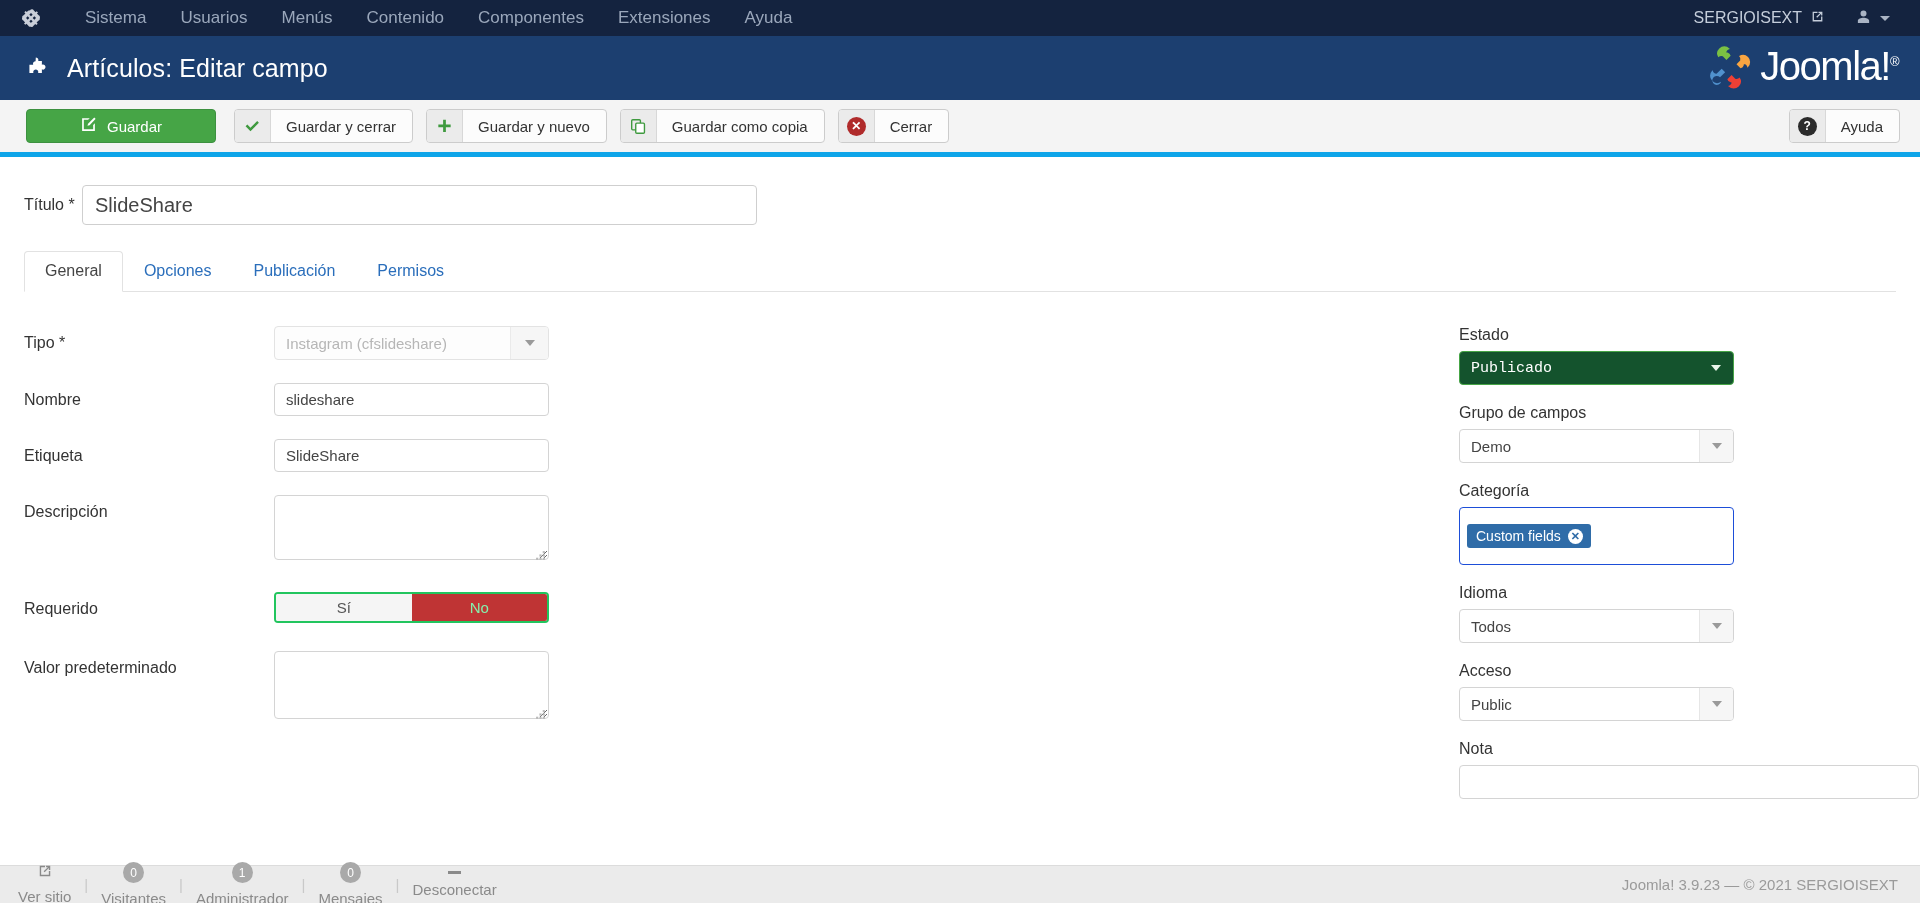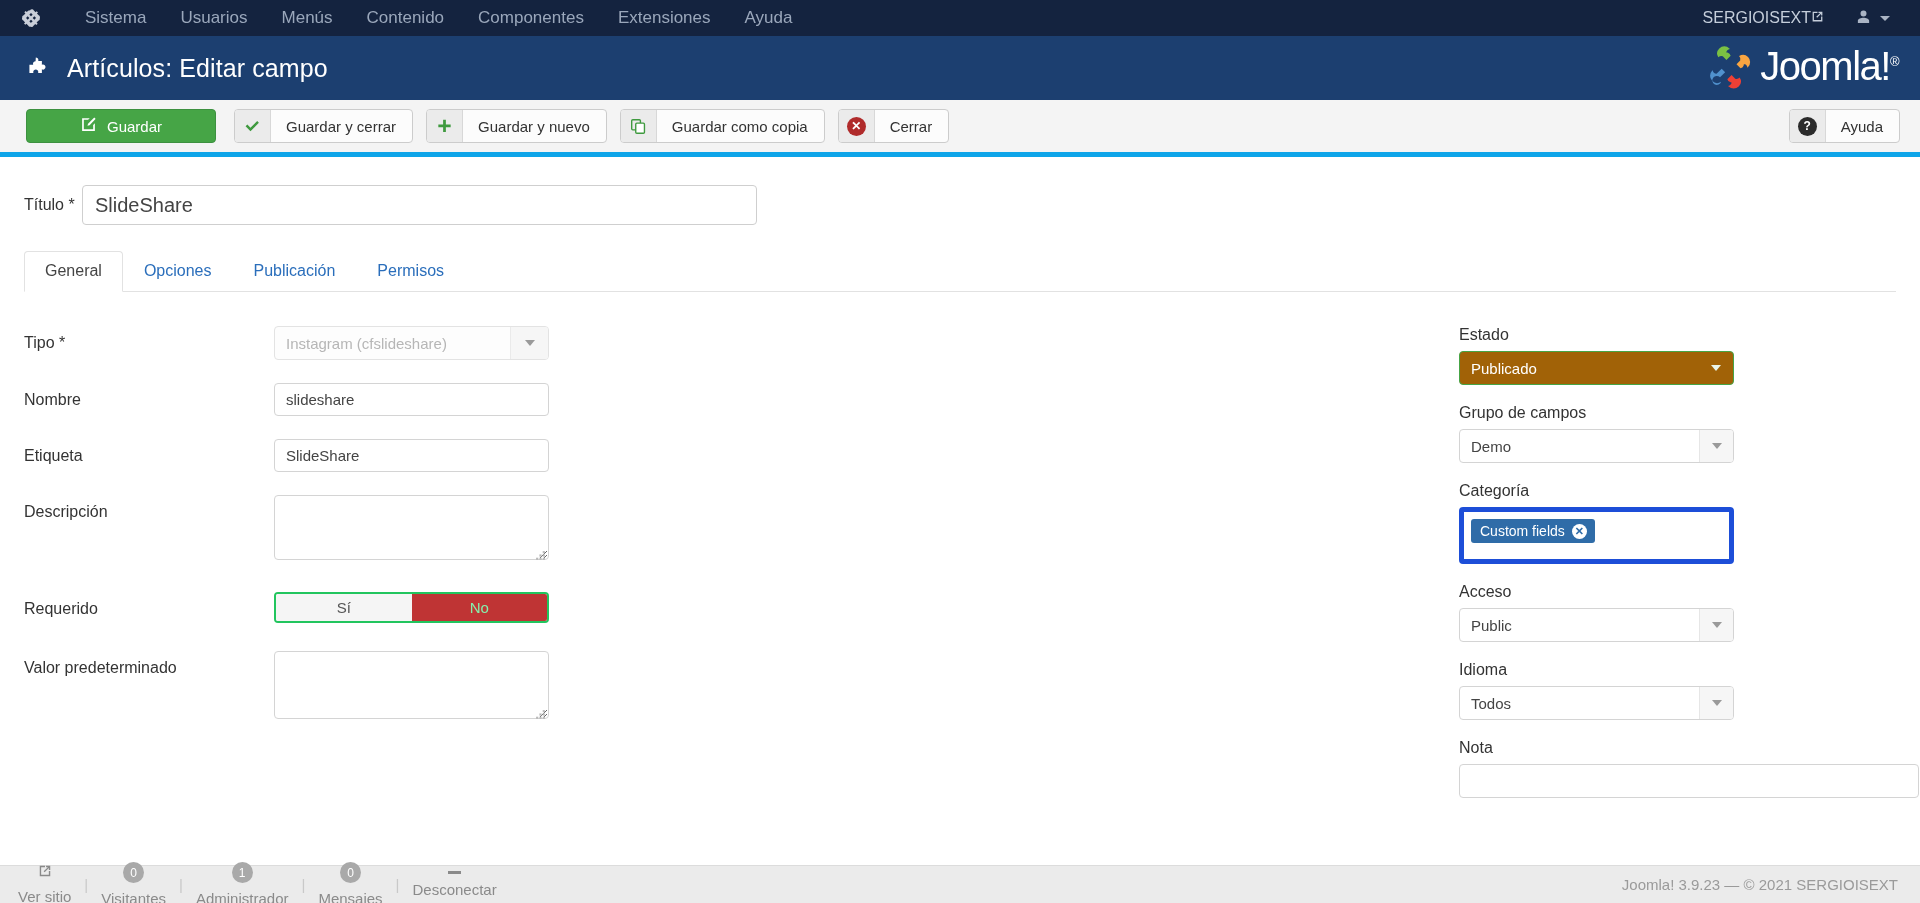--- a/index.html
+++ b/index.html
@@ -39,21 +39,21 @@
   .topnav-right {
     margin-left: auto;
     display: flex;
     align-items: center;
     height: 100%;
     padding-right: 16px;
   }
   .topnav-site {
     color: #c5cedb;
     font-size: 16px;
-    display: flex; align-items: center; gap: 0;
+    display: flex; align-items: center; gap: 9px;
     padding: 0 14px;
     cursor: pointer;
   }
   .topnav-user {
     display: flex; align-items: center; gap: 9px;
     padding: 0 14px 0 18px;
     cursor: pointer;
   }
   .user-glyph { color: #aab4c4; font-size: 15px; }
   .caret-down {
@@ -360,37 +360,38 @@
     overflow: hidden;
   }
   .sselect .sarrow {
     width: 34px; height: 100%;
     border-left: 1px solid #e6e6e6;
     background: #f6f6f6;
     display: flex; align-items: center; justify-content: center;
     flex: none;
   }
   .sselect.green {
-    background: #a16207;
+    background: #14532d;
     border-color: #46a546;
+    font-family: Liberation Mono, monospace;
   }
   .sselect.green .sval { color: #fff; }
   .sselect.green .sarrow {
     background: transparent;
     border-left: none;
   }
   .sselect.green .arrow-tri { border-top-color: #eaf5ea; }
 
   .chip-box {
     width: 275px;
     min-height: 57px;
-    border: 5px solid #1d4ed8;
-    border-radius: 4px;
-    background: #fff;
-    padding: 7px 7px;
+    border: 1px solid #1d4ed8;
+    border-radius: 4px;
+    background: #fff;
+    padding: 16px 7px;
     cursor: text;
   }
   .chip {
     display: inline-flex;
     align-items: center;
     gap: 7px;
     background: #2f6ca8;
     color: #fff;
     font-size: 14px;
     border-radius: 3px;
@@ -690,33 +691,33 @@
         <div class="slabel">Categoría</div>
         <div class="chip-box">
           <span class="chip">
             <span>Custom fields</span>
             <span class="chip-x">✕</span>
           </span>
         </div>
       </div>
 
       <div class="sgroup">
+        <div class="slabel">Idioma</div>
+        <div class="sselect">
+          <div class="sval">Todos</div>
+          <div class="sarrow">
+              <span class="arrow-tri"></span>
+            </div>
+        </div>
+      </div>
+
+      <div class="sgroup">
         <div class="slabel">Acceso</div>
         <div class="sselect">
           <div class="sval">Public</div>
-          <div class="sarrow">
-              <span class="arrow-tri"></span>
-            </div>
-        </div>
-      </div>
-
-      <div class="sgroup">
-        <div class="slabel">Idioma</div>
-        <div class="sselect">
-          <div class="sval">Todos</div>
           <div class="sarrow">
               <span class="arrow-tri"></span>
             </div>
         </div>
       </div>
 
       <div class="sgroup">
         <div class="slabel">Nota</div>
         <input class="note-input" type="text" value="" style="">
       </div>

